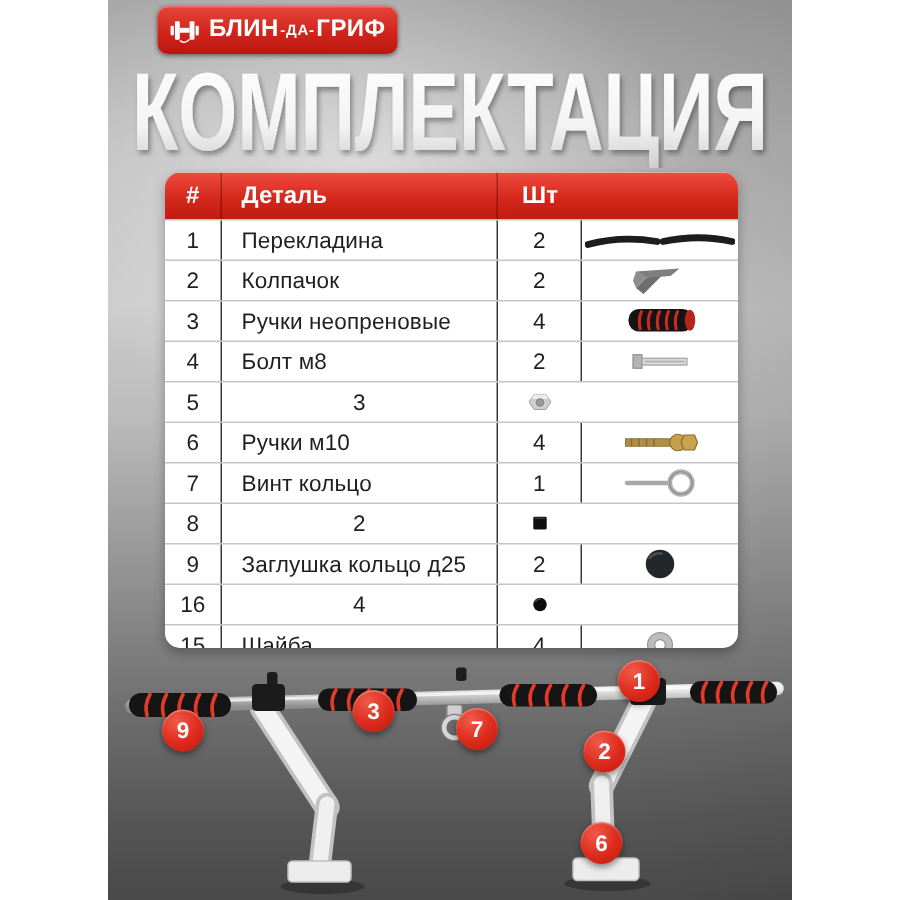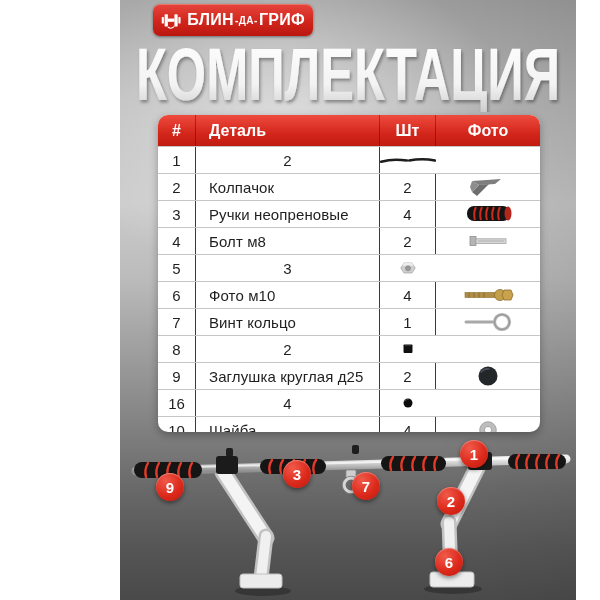--- a/index.html
+++ b/index.html
@@ -4,21 +4,20 @@
 <style>
   html,body{margin:0;padding:0;background:#ffffff;}
   .stage{position:relative;width:600px;height:600px;background:#ffffff;overflow:hidden;
          font-family:"Liberation Sans", sans-serif;}
   .panel{position:absolute;left:72px;top:0;width:456px;height:600px;
     background:
       radial-gradient(ellipse 360px 240px at 36% 20%, rgba(255,255,255,.45), rgba(255,255,255,0) 65%),
       linear-gradient(250deg, rgba(0,0,0,.14), rgba(0,0,0,0) 45%),
       linear-gradient(180deg,#a8a8a8 0%,#bdbdbd 16%,#cbcbcb 34%,#bcbcbc 46%,#a2a2a2 57%,
                       #868686 69%,#6a6a6a 81%,#565656 91%,#494949 100%);
-    margin-left: 48px;
   }
   
   .logo{position:absolute;left:33px;top:4px;width:160px;height:32px;border-radius:7px;
     background:linear-gradient(180deg,#e6453c,#d1251c 55%,#ba170f);
     box-shadow:0 1px 3px rgba(0,0,0,.45), inset 0 1px 0 rgba(255,255,255,.25);
     display:flex;align-items:center;padding:0 8px;box-sizing:border-box;gap:6px;}
   .logo-text{display:flex;align-items:center;color:#fff;font-weight:bold;white-space:nowrap;}
   .logo-text .big{font-size:16px;letter-spacing:.3px;}
   .logo-text .small{font-size:10px;margin:0 1px;padding-top:1px;letter-spacing:.5px;}
   
@@ -78,25 +77,25 @@
         </filter>
       </defs>
       <text x="228" y="60" text-anchor="middle" font-family="Liberation Sans, sans-serif" font-size="74" font-weight="bold" textLength="424" lengthAdjust="spacingAndGlyphs" fill="url(#tgrad)" filter="url(#tshadow)">КОМПЛЕКТАЦИЯ</text>
     </svg>
 
     <div class="card">
       <div class="thead">
         <div class="th c-num">#</div>
         <div class="th c-part">Деталь</div>
         <div class="th c-qty">Шт</div>
-        <div class="th c-photo">Фото</div>
       </div>
 
       <div class="tr">
         <div class="td c-num">1</div>
+        <div class="td c-part">Перекладина</div>
         <div class="td c-qty">2</div>
         <div class="td c-photo">
           <svg width="100" height="24" viewBox="0 0 100 24">
             <path d="M2,15 Q24,9 48,13" stroke="#1d1d1d" stroke-width="4.5" fill="none" stroke-linecap="round"></path>
             <path d="M52,13 Q76,8 98,13" stroke="#1d1d1d" stroke-width="4.5" fill="none" stroke-linecap="round"></path>
           </svg>
         </div>
       </div>
 
       <div class="tr">
@@ -149,21 +148,21 @@
           <svg width="100" height="24" viewBox="0 0 100 24">
             <polygon points="43,3 57,3 63,12 57,21 43,21 37,12" fill="#cfcfcf" stroke="#8f8f8f" stroke-width="1"></polygon>
             <polygon points="43,3 57,3 60,8 40,8" fill="#eeeeee"></polygon>
             <circle cx="50" cy="12.5" r="4.5" fill="#9a9a9a" stroke="#787878" stroke-width="1"></circle>
           </svg>
         </div>
       </div>
 
       <div class="tr">
         <div class="td c-num">6</div>
-        <div class="td c-part">Фото м10</div>
+        <div class="td c-part">Ручки м10</div>
         <div class="td c-qty">4</div>
         <div class="td c-photo">
           <svg width="100" height="24" viewBox="0 0 100 24">
             <rect x="27" y="9.5" width="35" height="5" fill="#b08e45" stroke="#8a6d30" stroke-width="0.6"></rect>
             <line x1="31" y1="9.5" x2="31" y2="14.5" stroke="#8a6d30" stroke-width="1"></line>
             <line x1="36" y1="9.5" x2="36" y2="14.5" stroke="#8a6d30" stroke-width="1"></line>
             <line x1="41" y1="9.5" x2="41" y2="14.5" stroke="#8a6d30" stroke-width="1"></line>
             <line x1="46" y1="9.5" x2="46" y2="14.5" stroke="#8a6d30" stroke-width="1"></line>
             <circle cx="62" cy="12" r="5.5" fill="#c5a04a" stroke="#8a6d30" stroke-width="0.8"></circle>
             <polygon points="66,7 73,7 75,12 73,17 66,17 64,12" fill="#caa24e" stroke="#8a6d30" stroke-width="0.8"></polygon>
@@ -190,21 +189,21 @@
         <div class="td c-photo">
           <svg width="100" height="24" viewBox="0 0 100 24">
             <rect x="42" y="4" width="16" height="15" rx="1.5" fill="#0f0f0f"></rect>
             <line x1="44" y1="6" x2="56" y2="6" stroke="#3c3c3c" stroke-width="1.5"></line>
           </svg>
         </div>
       </div>
 
       <div class="tr">
         <div class="td c-num">9</div>
-        <div class="td c-part">Заглушка круглая д25</div>
+        <div class="td c-part">Заглушка кольцо д25</div>
         <div class="td c-qty">2</div>
         <div class="td c-photo">
           <svg width="100" height="24" viewBox="0 0 100 24">
             <circle cx="50" cy="12" r="9.5" fill="#23272a"></circle>
             <path d="M43,8 a9,9 0 0 1 8,-3" stroke="#47505a" stroke-width="1.6" fill="none" stroke-linecap="round"></path>
           </svg>
         </div>
       </div>
 
       <div class="tr">
@@ -212,21 +211,21 @@
         <div class="td c-qty">4</div>
         <div class="td c-photo">
           <svg width="100" height="24" viewBox="0 0 100 24">
             <circle cx="50" cy="12" r="8" fill="#0c0c0c"></circle>
             <path d="M44.5,8.5 a7,7 0 0 1 6,-3" stroke="#4a4a4a" stroke-width="1.6" fill="none" stroke-linecap="round"></path>
           </svg>
         </div>
       </div>
 
       <div class="tr">
-        <div class="td c-num">10</div>
+        <div class="td c-num">15</div>
         <div class="td c-part">Шайба</div>
         <div class="td c-qty">4</div>
         <div class="td c-photo">
           <svg width="100" height="24" viewBox="0 0 100 24">
             <circle cx="50" cy="12" r="6" stroke="#bdbdbd" stroke-width="4.5" fill="none"></circle>
             <circle cx="50" cy="12" r="8.3" stroke="#979797" stroke-width="0.8" fill="none"></circle>
             <circle cx="50" cy="12" r="3.6" stroke="#8e8e8e" stroke-width="0.8" fill="none"></circle>
           </svg>
         </div>
       </div>

